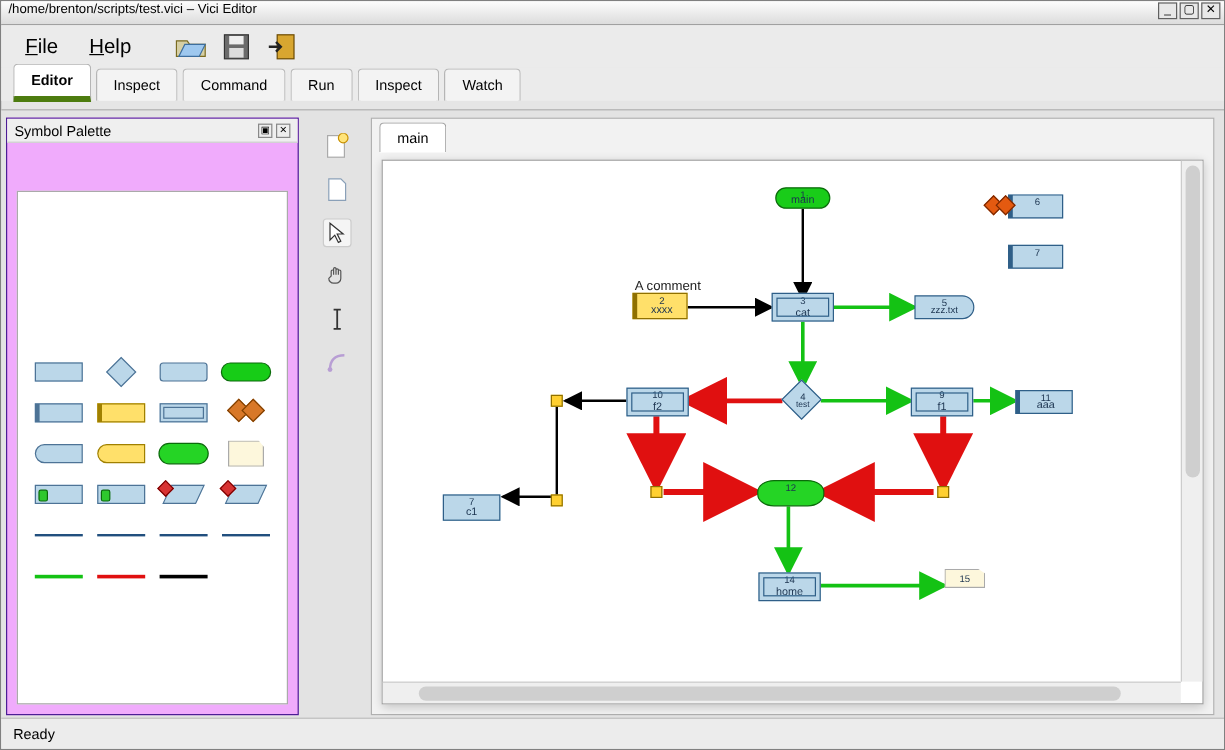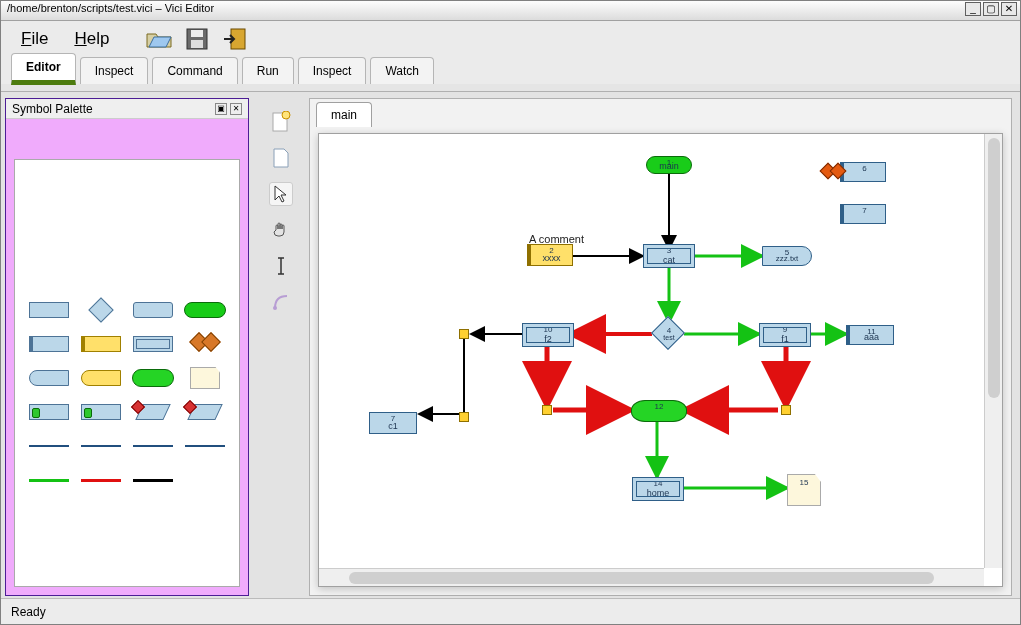--- a/index.html
+++ b/index.html
@@ -348,21 +348,21 @@
           </div>
 
           <div class="node n-cyl" style="left:312px; top:266px; width:56px; height:22px;">
             <span class="idx">12</span>
           </div>
 
           <div class="node n-dbl" style="left:313px; top:343px; width:52px; height:24px;">
             <span class="idx">14</span>
             <span class="lbl">home</span>
           </div>
-          <div class="node n-note" style="left:468px; top:340px; width:34px; height:32px;">
+          <div class="node n-note" style="left:468px; top:340px; width:34px; height:16px;">
             <span class="idx" style="top:3px;">15</span>
           </div>
 
           <div class="node n-bar" style="left:521px; top:28px; width:46px; height:20px;">
             <span class="idx">6</span>
           </div>
           <div class="node n-diar" style="left:503px; top:29px; width:30px; height:16px;">
             <div class="d" style="left:0; top:2px; background:#e45a10;"></div>
             <div class="d" style="left:10px; top:2px; background:#e45a10;"></div>
           </div>

